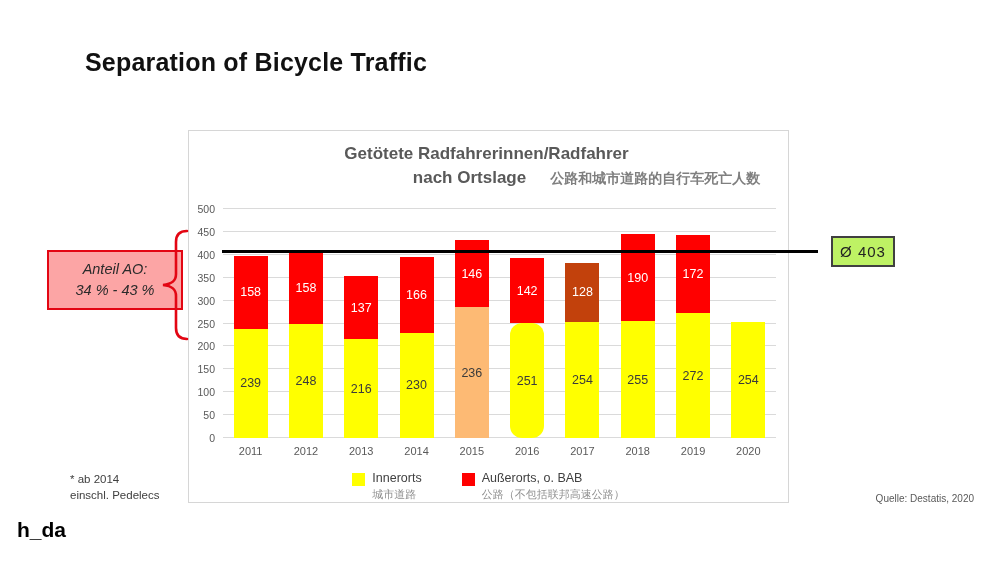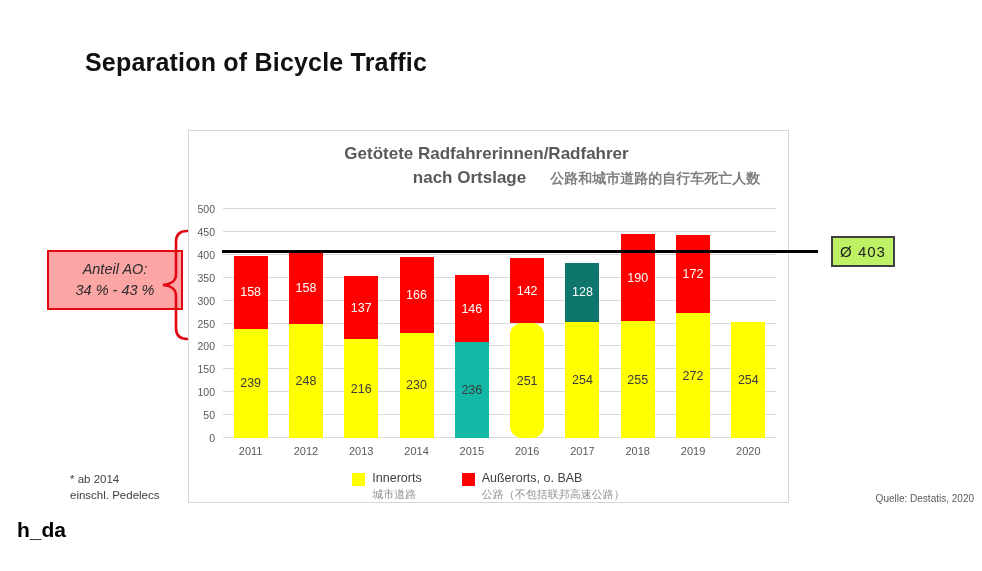--- a/index.html
+++ b/index.html
@@ -148,34 +148,34 @@
             </div>
           </div>
           <div class="slot">
             <div class="stack">
               <div class="seg" style="height: 105.34px; background: rgb(255, 255, 0); color: rgb(59, 59, 59);">230</div>
               <div class="seg" style="height: 76.028px; background: rgb(255, 0, 0); color: rgb(255, 255, 255);">166</div>
             </div>
           </div>
           <div class="slot">
             <div class="stack">
-              <div class="seg" style="height: 96px; background: #14b8a6; color: rgb(59, 59, 59);">236</div>
+              <div class="seg" style="height: 131px; background: #fdba74; color: rgb(59, 59, 59);">236</div>
               <div class="seg" style="height: 66.868px; background: rgb(255, 0, 0); color: rgb(255, 255, 255);">146</div>
             </div>
           </div>
           <div class="slot">
             <div class="stack">
               <div class="seg" style="height: 114.958px; background: rgb(255, 255, 0); color: rgb(59, 59, 59); border-radius: 12px;">251</div>
               <div class="seg" style="height: 65.036px; background: rgb(255, 0, 0); color: rgb(255, 255, 255);">142</div>
             </div>
           </div>
           <div class="slot">
             <div class="stack">
               <div class="seg" style="height: 116.332px; background: rgb(255, 255, 0); color: rgb(59, 59, 59);">254</div>
-              <div class="seg" style="height: 58.624px; background: #0f766e; color: rgb(255, 255, 255);">128</div>
+              <div class="seg" style="height: 58.624px; background: #c2410c; color: rgb(255, 255, 255);">128</div>
             </div>
           </div>
           <div class="slot">
             <div class="stack">
               <div class="seg" style="height: 116.79px; background: rgb(255, 255, 0); color: rgb(59, 59, 59);">255</div>
               <div class="seg" style="height: 87.02px; background: rgb(255, 0, 0); color: rgb(255, 255, 255);">190</div>
             </div>
           </div>
           <div class="slot">
             <div class="stack">

